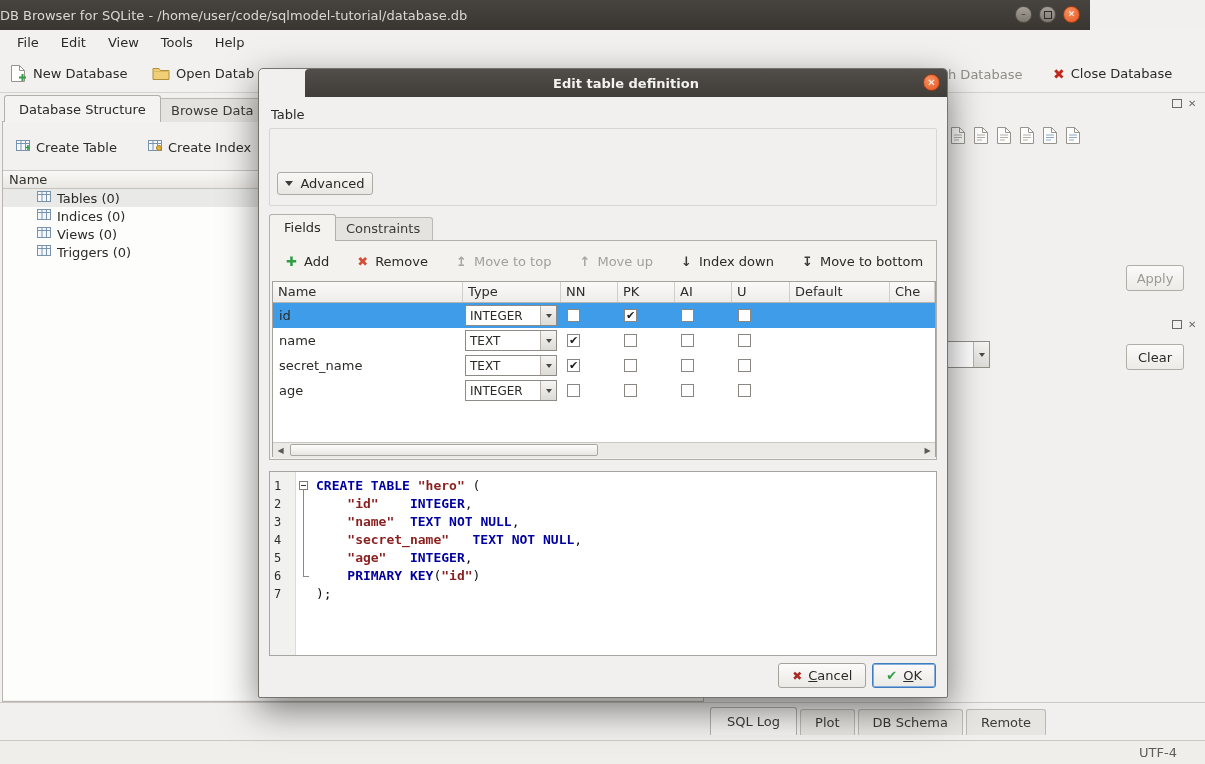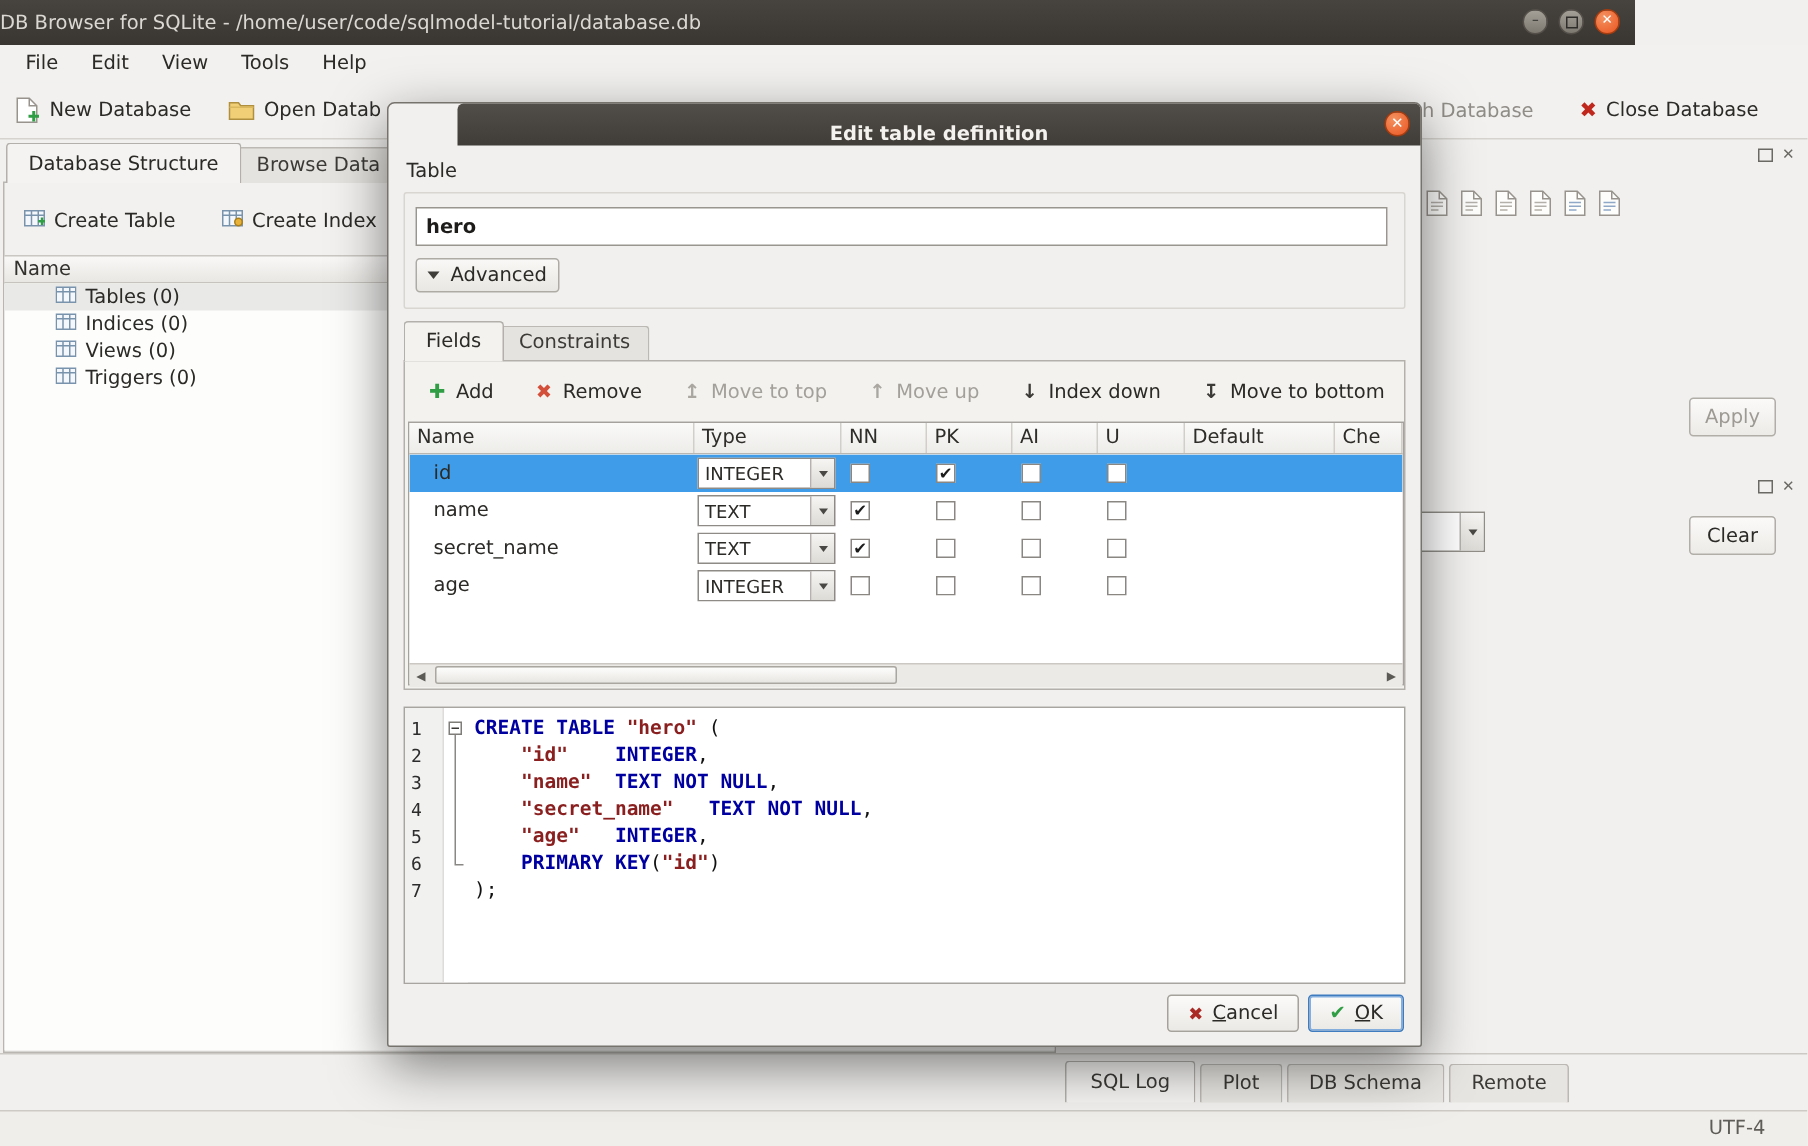--- a/index.html
+++ b/index.html
@@ -80,21 +80,21 @@
   .btab.active{background:#f5f4f2;border-color:#b3b0ab;padding:6px 16px;}
   #statusbar{position:absolute;left:0;top:740px;width:1205px;height:24px;background:#f0eeeb;
     border-top:1px solid #cdcac5;}
   #status-encoding{position:absolute;right:28px;top:4px;color:#5f5d58;}
 
   
   #dialog{position:absolute;left:258px;top:68px;width:690px;height:630px;box-sizing:border-box;
     background:#f1f0ee;border:1px solid #76726c;border-radius:5px 5px 2px 2px;
     box-shadow:0 12px 36px rgba(0,0,0,.5);z-index:10;}
   #dlg-titlebar{height:28px;background:linear-gradient(#514d48,#403c38);border-radius:4px 4px 0 0;
-    display:flex;align-items:flex-end;justify-content:center;color:#f4f2ee;font-weight:bold;position:relative;margin-left:46px;}
+    display:flex;align-items:center;justify-content:center;color:#f4f2ee;font-weight:bold;position:relative;margin-left:46px;}
   #dlg-close{position:absolute;right:7px;top:5px;width:17px;height:17px;border-radius:50%;box-sizing:border-box;
     border:1px solid #a33c10;background:radial-gradient(circle at 35% 30%,#f49260,var(--close,#e95420));
     color:#fff;font-size:10px;font-weight:bold;display:flex;align-items:center;justify-content:center;}
   #dlg-body{position:absolute;left:0;top:28px;right:0;bottom:0;}
 
   #lbl-table{position:absolute;left:12px;top:10px;}
   #table-groupbox{position:absolute;left:10px;top:31px;width:668px;height:78px;box-sizing:border-box;
     border:1px solid #d9d6d1;border-radius:2px;}
   #table-input{position:absolute;left:18px;top:41px;width:648px;height:26px;box-sizing:border-box;
     border:1px solid #999690;background:#fff;font-family:inherit;font-size:13px;font-weight:bold;
@@ -126,21 +126,21 @@
   #grid-header{display:flex;height:20px;background:linear-gradient(#fafaf9,#edece9);
     border-bottom:1px solid #b9b6b1;}
   .ghead{box-sizing:border-box;border-right:1px solid #d2cfca;padding-left:5px;line-height:19px;
     overflow:hidden;white-space:nowrap;color:#2f2d2a;}
   .col0{width:190px;}.col1{width:98px;}.col2{width:57px;}.col3{width:57px;}
   .col4{width:57px;}.col5{width:58px;}.col6{width:100px;}.col7{width:45px;}
   #grid-body{height:139px;background:#fff;overflow:hidden;}
   .grow{display:flex;height:25px;align-items:center;}
   .grow.selected{background:var(--sel,#3f9ce8);}
   .gcell{box-sizing:border-box;overflow:hidden;white-space:nowrap;}
-  .name-cell{padding-left:16px;}
+  .name-cell{padding-left:6px;}
   .combo{margin-left:2px;width:92px;height:21px;background:#fff;border:1px solid #8e8b86;
     display:flex;align-items:center;box-sizing:border-box;}
   .combo-text{flex:1;padding-left:4px;font-size:12px;overflow:hidden;}
   .combo-btn{width:16px;height:100%;border-left:1px solid #b5b2ad;box-sizing:border-box;
     background:linear-gradient(#f6f5f3,#dddbd6);display:flex;align-items:center;justify-content:center;}
   .combo-btn::after{content:"";border:3.5px solid transparent;border-top:4.5px solid #4a4845;margin-top:4px;}
   .cb-cell{display:flex;align-items:center;padding-left:6px;}
   .checkbox{width:13px;height:13px;box-sizing:border-box;background:#fff;border:1px solid #8a8783;
     font-size:11px;line-height:11px;text-align:center;color:#1c1c1c;}
   .checkbox.checked::after{content:"✔";}
@@ -377,21 +377,20 @@
 </div>
 
 <div id="dialog">
   <div id="dlg-titlebar">
     <span>Edit table definition</span>
     <span id="dlg-close">✕</span>
   </div>
   <div id="dlg-body">
     <div id="lbl-table">Table</div>
     <div id="table-groupbox"></div>
-    <input id="table-input" value="hero" style="">
     <div id="btn-advanced">
       <span class="tri-down"></span>
       <span>Advanced</span>
     </div>
 
     <div class="dlg-tab" id="tab-fields">Fields</div>
     <div class="dlg-tab" id="tab-constraints">Constraints</div>
 
     <div id="fields-panel">
       <div id="field-actions">

